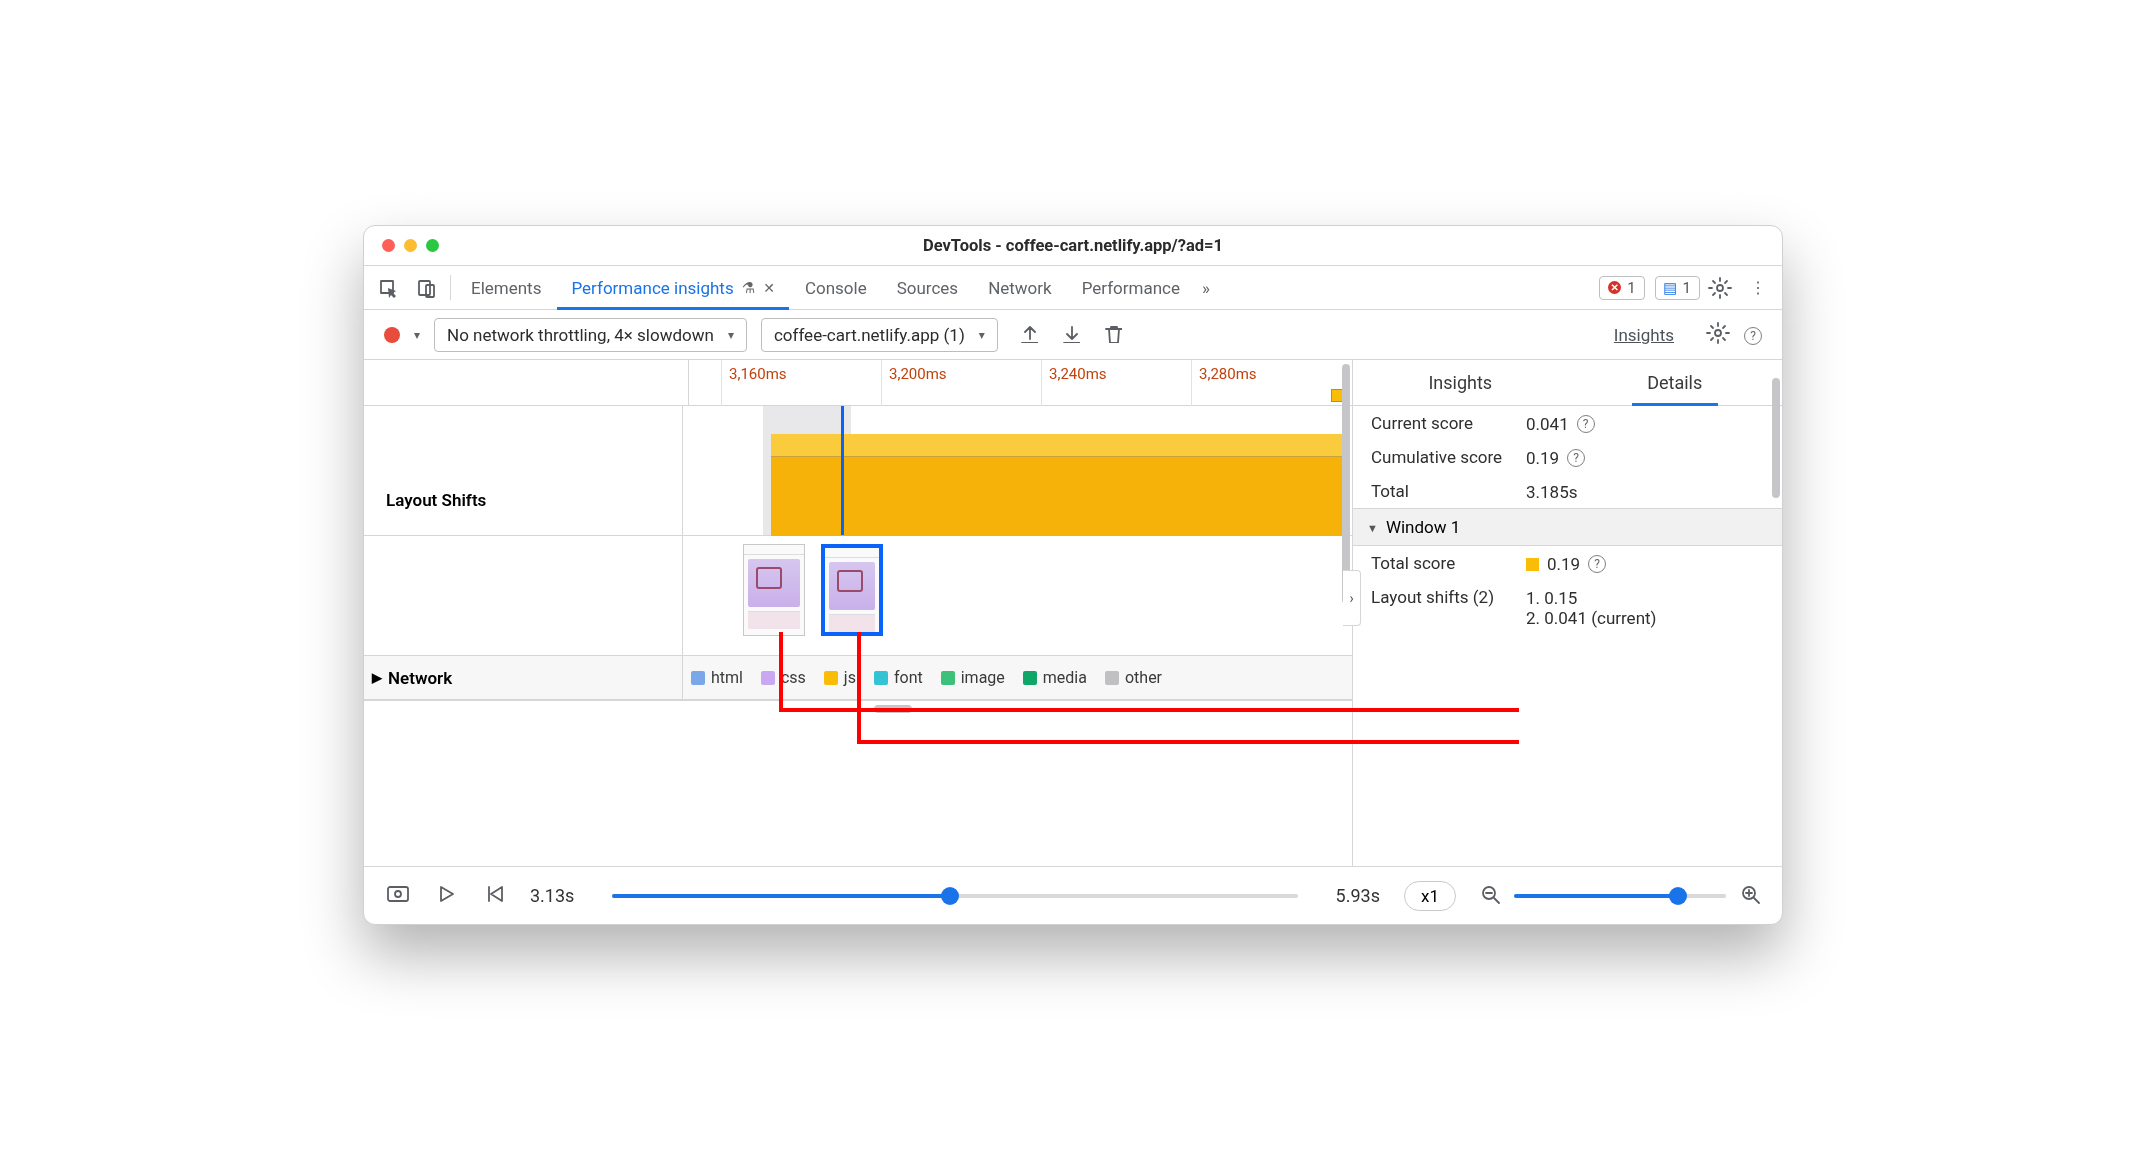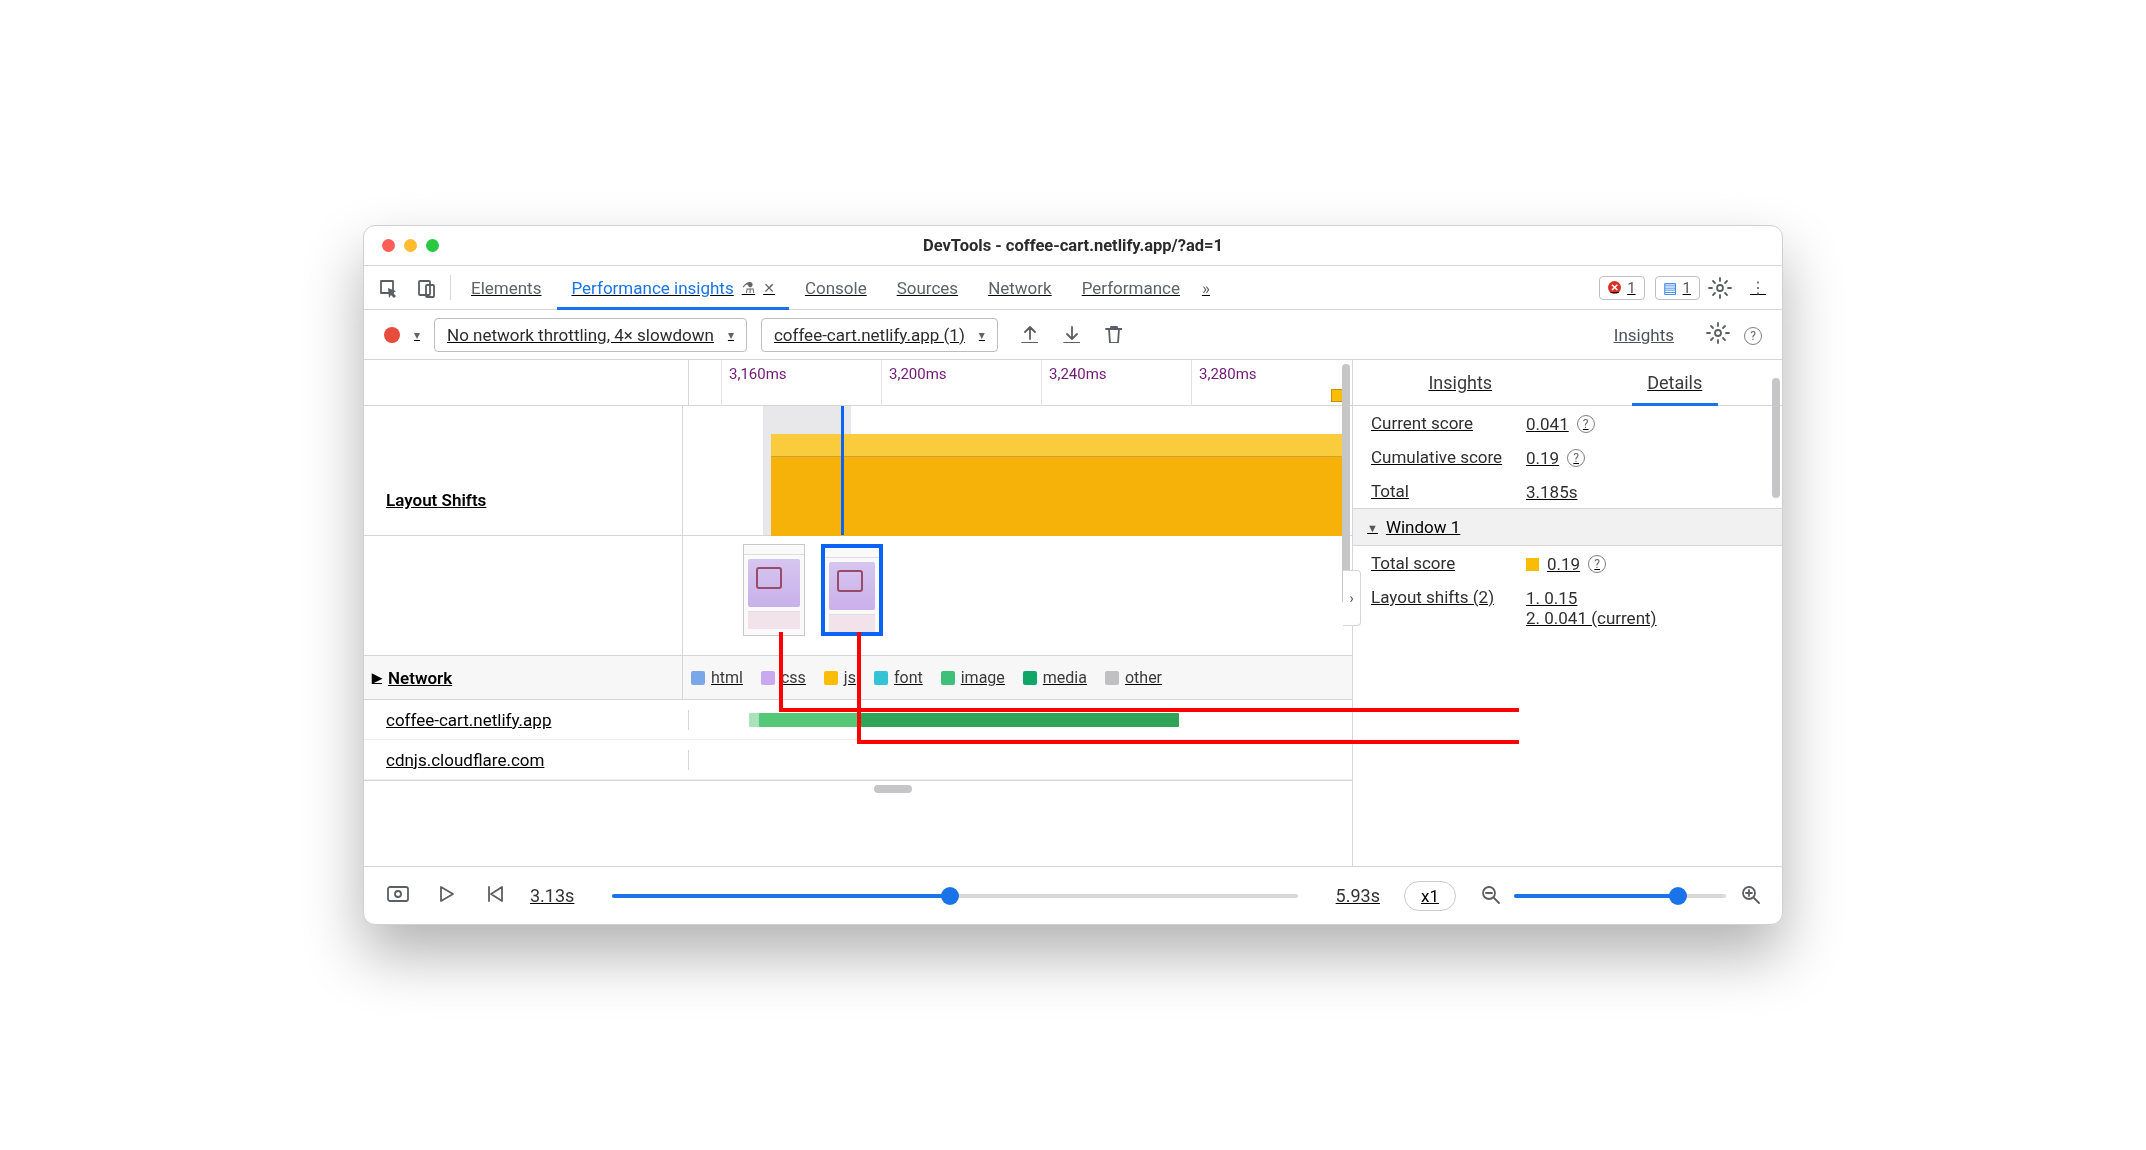--- a/index.html
+++ b/index.html
@@ -13,21 +13,21 @@
     --green:#1e8e3e;
     --row:#f7f7f8;
     --link:#5f6571;
     font-family:-apple-system,BlinkMacSystemFont,"Segoe UI",Roboto,Arial,sans-serif;
   }
   *{box-sizing:border-box}
   body{margin:0;background:#fff;height:100vh;display:flex;align-items:center;justify-content:center}
   .mac-window{
     width:1420px;height:700px;border:1px solid #d0d0d4;border-radius:12px;
     box-shadow:0 30px 60px rgba(0,0,0,.3);
-    display:flex;flex-direction:column;overflow:hidden;background:#fff;text-decoration:underline;
+    display:flex;flex-direction:column;overflow:hidden;background:#fff;
   }
   
   .titlebar{height:40px;display:flex;align-items:center;border-bottom:1px solid var(--border);position:relative}
   .traffic{display:flex;gap:9px;padding-left:18px}
   .dot{width:13px;height:13px;border-radius:50%}
   .dot.r{background:#ff5f57}.dot.y{background:#febc2e}.dot.g{background:#28c840}
   .title{position:absolute;left:0;right:0;text-align:center;font-weight:700;font-size:16.5px;pointer-events:none;color:#2b2b2b}
   
   .tabrow{height:44px;display:flex;align-items:stretch;border-bottom:1px solid var(--border);padding:0 6px;gap:2px}
   .tabrow .icon-btn{width:36px;display:flex;align-items:center;justify-content:center;color:#5f6368}
@@ -68,21 +68,21 @@
   .kv .v{display:flex;align-items:center;gap:8px}
   .qmark{width:18px;height:18px;border:1.5px solid #808084;border-radius:50%;display:inline-flex;align-items:center;justify-content:center;font-size:12px;color:#6a6a6e}
   .section{background:#f1f1f2;border-top:1px solid var(--border);border-bottom:1px solid var(--border);padding:8px 14px;font-size:17px;display:flex;align-items:center;gap:8px}
   .tri{font-size:11px;color:#555;transform:translateY(1px)}
   .sq{width:13px;height:13px;background:#f9bc07;display:inline-block}
   .expand-handle{position:absolute;left:-10px;top:210px;width:18px;height:56px;border:1px solid var(--border);border-left:none;border-radius:0 4px 4px 0;background:#fff;display:flex;align-items:center;justify-content:center;color:#555;font-size:14px}
   
   .ruler{height:46px;border-bottom:1px solid var(--border);position:relative;display:flex}
   .ruler .labelcol{width:325px;border-right:1px solid var(--border)}
   .ruler .ticks{flex:1;position:relative}
-  .tick{position:absolute;top:5px;font-size:15px;color:#701a75}
+  .tick{position:absolute;top:5px;font-size:15px;color:#c2410c}
   .tick::before{content:"";position:absolute;left:-8px;top:-5px;width:1px;height:46px;background:#e3e3e4}
   .ruler-sq{position:absolute;right:8px;bottom:3px;width:13px;height:13px;background:#f9bc07;border:1px solid #c78f00}
   .track{display:flex;border-bottom:1px solid var(--border);position:relative}
   .track .labelcol{width:319px;border-right:1px solid var(--border);display:flex;align-items:flex-end;font-size:17px;font-weight:600;padding:0 0 25px 22px}
   .track.network .labelcol{align-items:center;padding:0 0 0 8px}
   .track .lane{flex:1;position:relative}
   .flame{height:130px}
   .flame .lane{background:#fff}
   .flame .block-grey{position:absolute;left:80px;width:88px;top:0;height:100%;background:#e8e8ea}
   .flame .block-y-top{position:absolute;left:88px;right:10px;top:28px;height:22px;background:#f9cb3d}
@@ -276,34 +276,20 @@
             <span><span class="swatch sw-css"></span><span>css</span></span>
             <span><span class="swatch sw-js"></span><span>js</span></span>
             <span><span class="swatch sw-font"></span><span>font</span></span>
             <span><span class="swatch sw-image"></span><span>image</span></span>
             <span><span class="swatch sw-media"></span><span>media</span></span>
             <span><span class="swatch sw-other"></span><span>other</span></span>
           </div>
         </div>
       </div>
 
-      <div class="rows">
-        <div class="row">
-          <div class="name">coffee-cart.netlify.app</div>
-          <div class="bars">
-              <div class="bar a"></div>
-              <div class="bar b"></div>
-              <div class="bar c"></div>
-            </div>
-        </div>
-        <div class="row">
-          <div class="name">cdnjs.cloudflare.com</div>
-          <div class="bars"></div>
-        </div>
-      </div>
 
       <div class="hscroll">
           <div class="hthumb"></div>
         </div>
 
       <div class="redov" style="left:325px;top:0;right:0;bottom:0">
 
         <div class="redline" style="left:90px;top:272px;width:4px;height:80px"></div>
         <div class="redline" style="left:90px;top:348px;height:4px;width:740px"></div>
 

